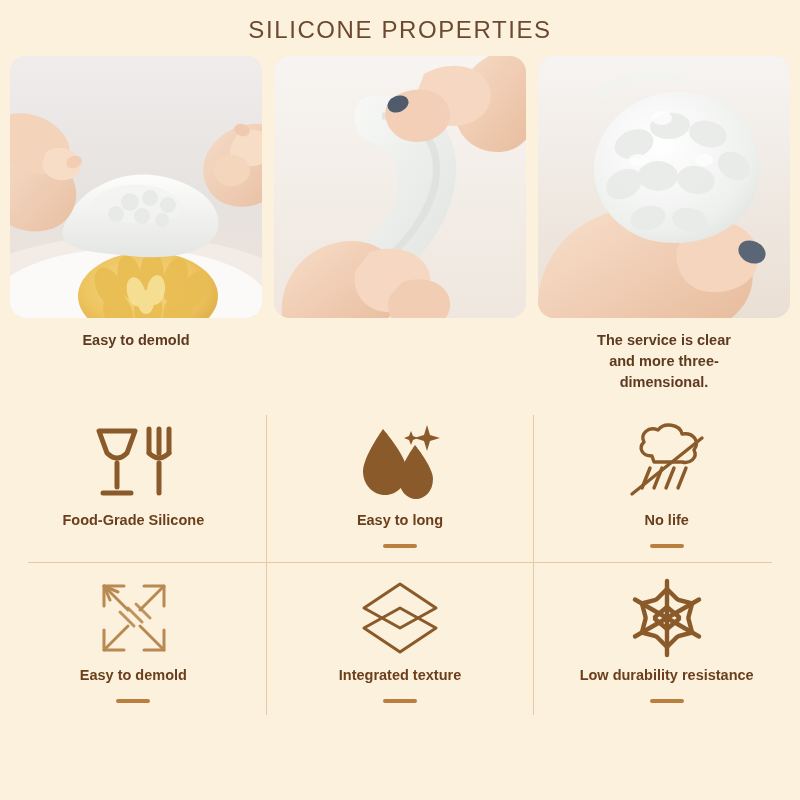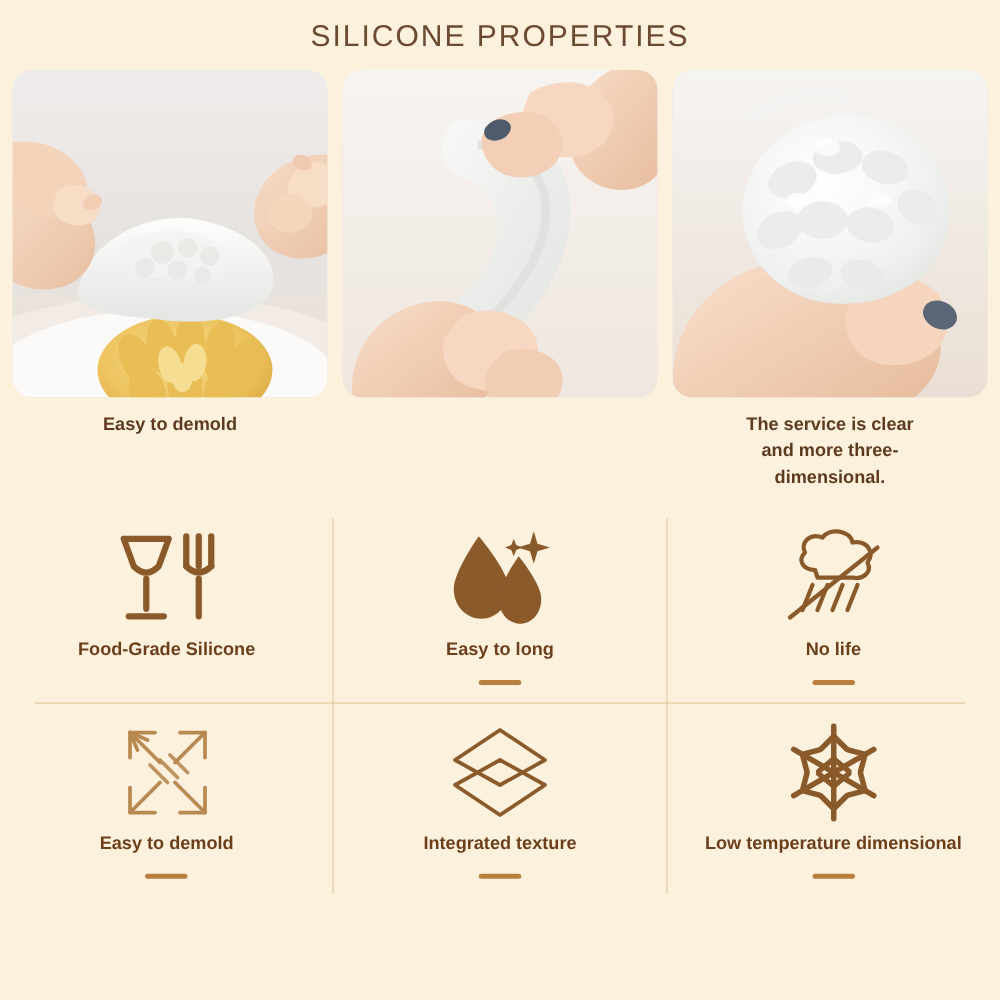--- a/index.html
+++ b/index.html
@@ -369,17 +369,17 @@
               <path d="M43 70 L33 60 M43 70 L53 60"></path>
             </g>
             <g transform="rotate(-60 43 41)">
               <path d="M43 4 L43 78"></path>
               <path d="M43 12 L33 22 M43 12 L53 22"></path>
               <path d="M43 70 L33 60 M43 70 L53 60"></path>
             </g>
           </g>
         </svg>
       </div>
-      <div class="icon-label">Low temperature dimensional</div>
+      <div class="icon-label">Low durability resistance</div>
       <div class="underbar"></div>
     </div>
   </div>
 </div>
 
 </body></html>

